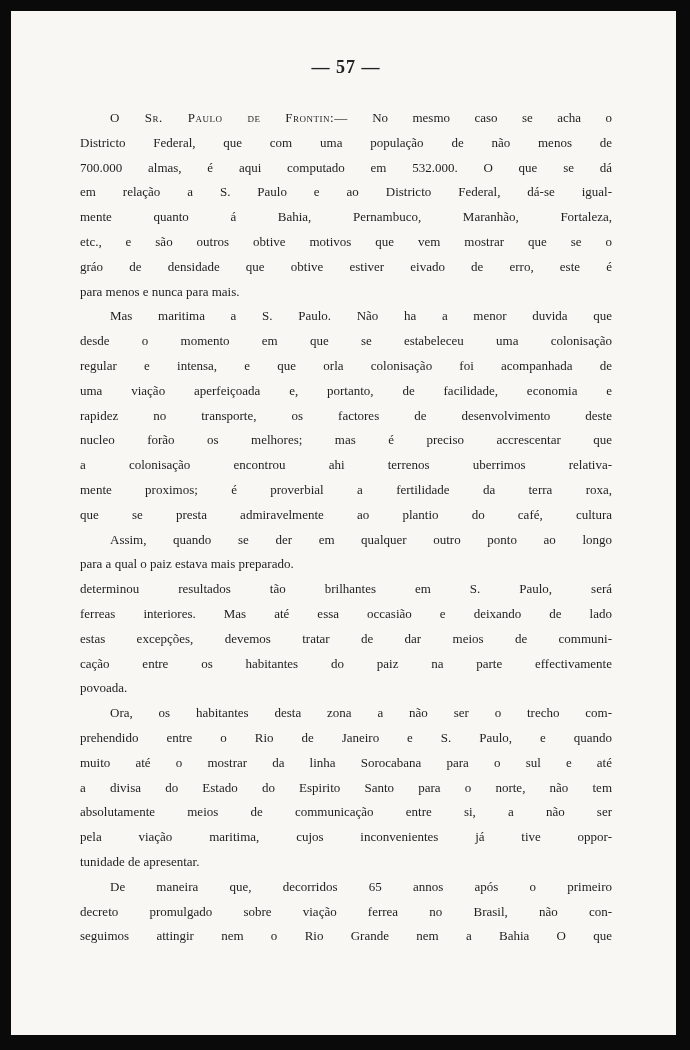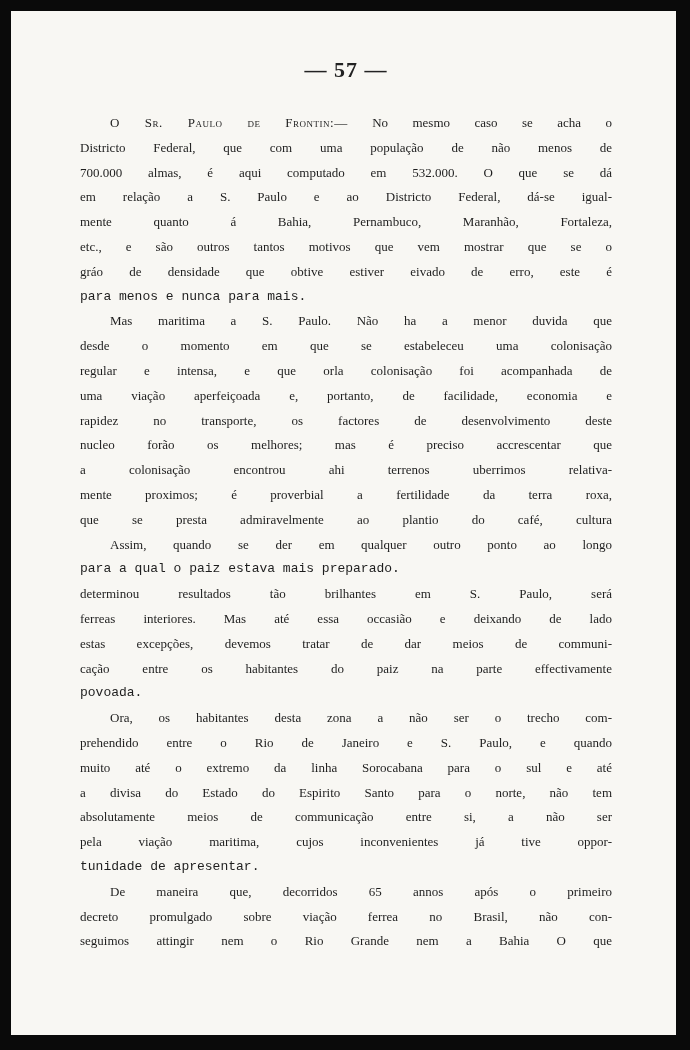--- a/index.html
+++ b/index.html
@@ -13,40 +13,39 @@
   .page{
     width:100%;height:100%;
     box-sizing:border-box;
     background:#f8f7f3;
     padding-top:46px;
     overflow:hidden;
   }
   .page-number{
     font-family:"Liberation Serif","DejaVu Serif",serif;
     font-weight:bold;
-    font-size:22px;
+    font-size:18px;
     letter-spacing:1px;
     text-align:center;
     color:#222;
     margin:0 64px 28px 69px;
   }
   .text-body{
     margin:0 64px 0 69px;
     font-family:"Liberation Serif","DejaVu Serif",serif;
     font-size:13px;
     line-height:24.8px;
     color:#1e1e1e;
   }
   .line{
     text-align:justify;
     text-align-last:justify;
   }
   .line.last{
     text-align-last:left;
-    font-family:Liberation Mono, monospace;
   }
   .line.first{
     text-indent:30px;
   }
   .smallcaps{
     font-variant:small-caps;
     letter-spacing:0.5px;
   }
 </style>
 </head>
@@ -54,42 +53,42 @@
 
 <div class="scan-frame">
   <div class="page">
     <div class="page-number">— 57 —</div>
     <div class="text-body">
         <div class="line first"><span class="smallcaps">O Sr. Paulo de Frontin:—</span> No mesmo caso se acha o</div>
         <div class="line">Districto Federal, que com uma população de não menos de</div>
         <div class="line">700.000 almas, é aqui computado em 532.000. O que se dá</div>
         <div class="line">em relação a S. Paulo e ao Districto Federal, dá-se igual-</div>
         <div class="line">mente quanto á Bahia, Pernambuco, Maranhão, Fortaleza,</div>
-        <div class="line">etc., e são outros tantos motivos que vem mostrar que se o</div>
+        <div class="line">etc., e são outros obtive motivos que vem mostrar que se o</div>
         <div class="line">gráo de densidade que obtive estiver eivado de erro, este é</div>
         <div class="line last">para menos e nunca para mais.</div>
         <div class="line first">Mas maritima a S. Paulo. Não ha a menor duvida que</div>
         <div class="line">desde o momento em que se estabeleceu uma colonisação</div>
         <div class="line">regular e intensa, e que orla colonisação foi acompanhada de</div>
         <div class="line">uma viação aperfeiçoada e, portanto, de facilidade, economia e</div>
         <div class="line">rapidez no transporte, os factores de desenvolvimento deste</div>
         <div class="line">nucleo forão os melhores; mas é preciso accrescentar que</div>
         <div class="line">a colonisação encontrou ahi terrenos uberrimos relativa-</div>
         <div class="line">mente proximos; é proverbial a fertilidade da terra roxa,</div>
         <div class="line">que se presta admiravelmente ao plantio do café, cultura</div>
         <div class="line first">Assim, quando se der em qualquer outro ponto ao longo</div>
         <div class="line last">para a qual o paiz estava mais preparado.</div>
         <div class="line">determinou resultados tão brilhantes em S. Paulo, será</div>
         <div class="line">ferreas interiores. Mas até essa occasião e deixando de lado</div>
         <div class="line">estas excepções, devemos tratar de dar meios de communi-</div>
         <div class="line">cação entre os habitantes do paiz na parte effectivamente</div>
         <div class="line last">povoada.</div>
         <div class="line first">Ora, os habitantes desta zona a não ser o trecho com-</div>
         <div class="line">prehendido entre o Rio de Janeiro e S. Paulo, e quando</div>
-        <div class="line">muito até o extremo da linha Sorocabana para o sul e até</div>
+        <div class="line">muito até o mostrar da linha Sorocabana para o sul e até</div>
         <div class="line">a divisa do Estado do Espirito Santo para o norte, não tem</div>
         <div class="line">absolutamente meios de communicação entre si, a não ser</div>
         <div class="line">pela viação maritima, cujos inconvenientes já tive oppor-</div>
         <div class="line last">tunidade de apresentar.</div>
         <div class="line first">De maneira que, decorridos 65 annos após o primeiro</div>
         <div class="line">decreto promulgado sobre viação ferrea no Brasil, não con-</div>
         <div class="line">seguimos attingir nem o Rio Grande nem a Bahia O que</div>
       </div>
   </div>
 </div>

